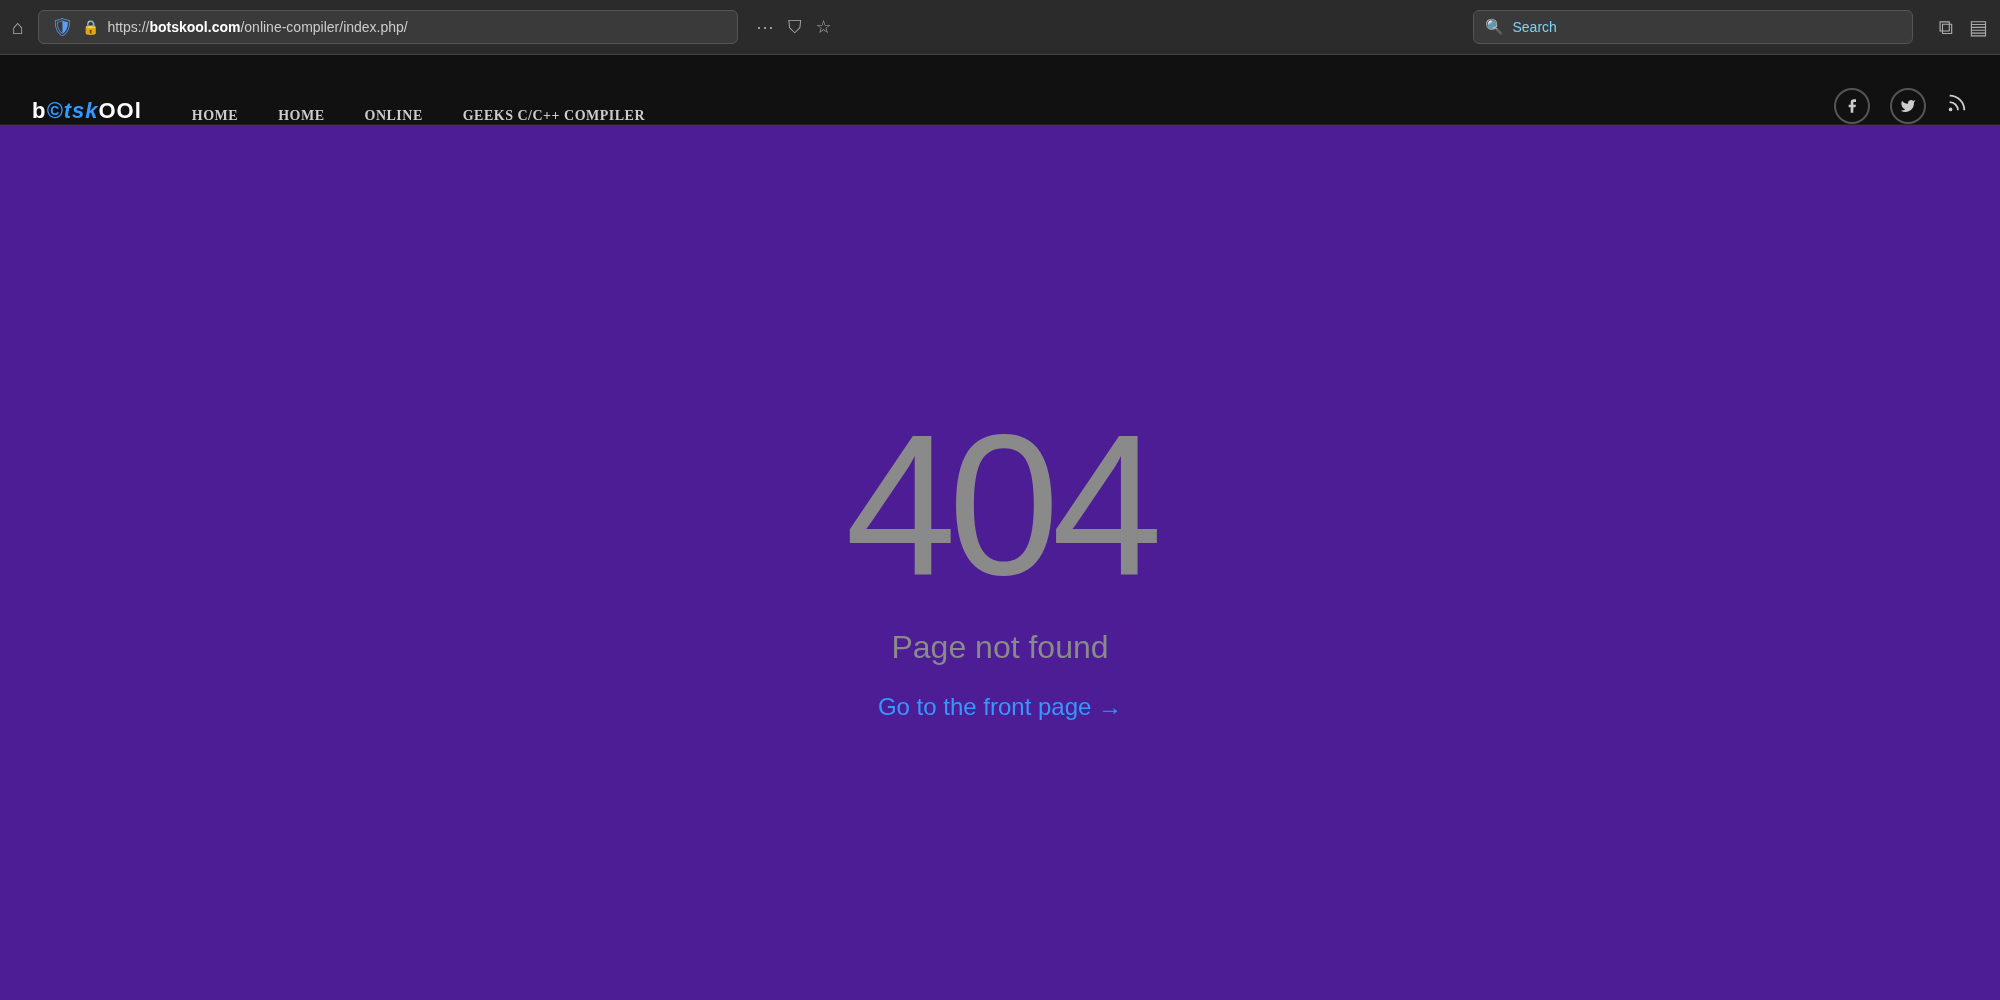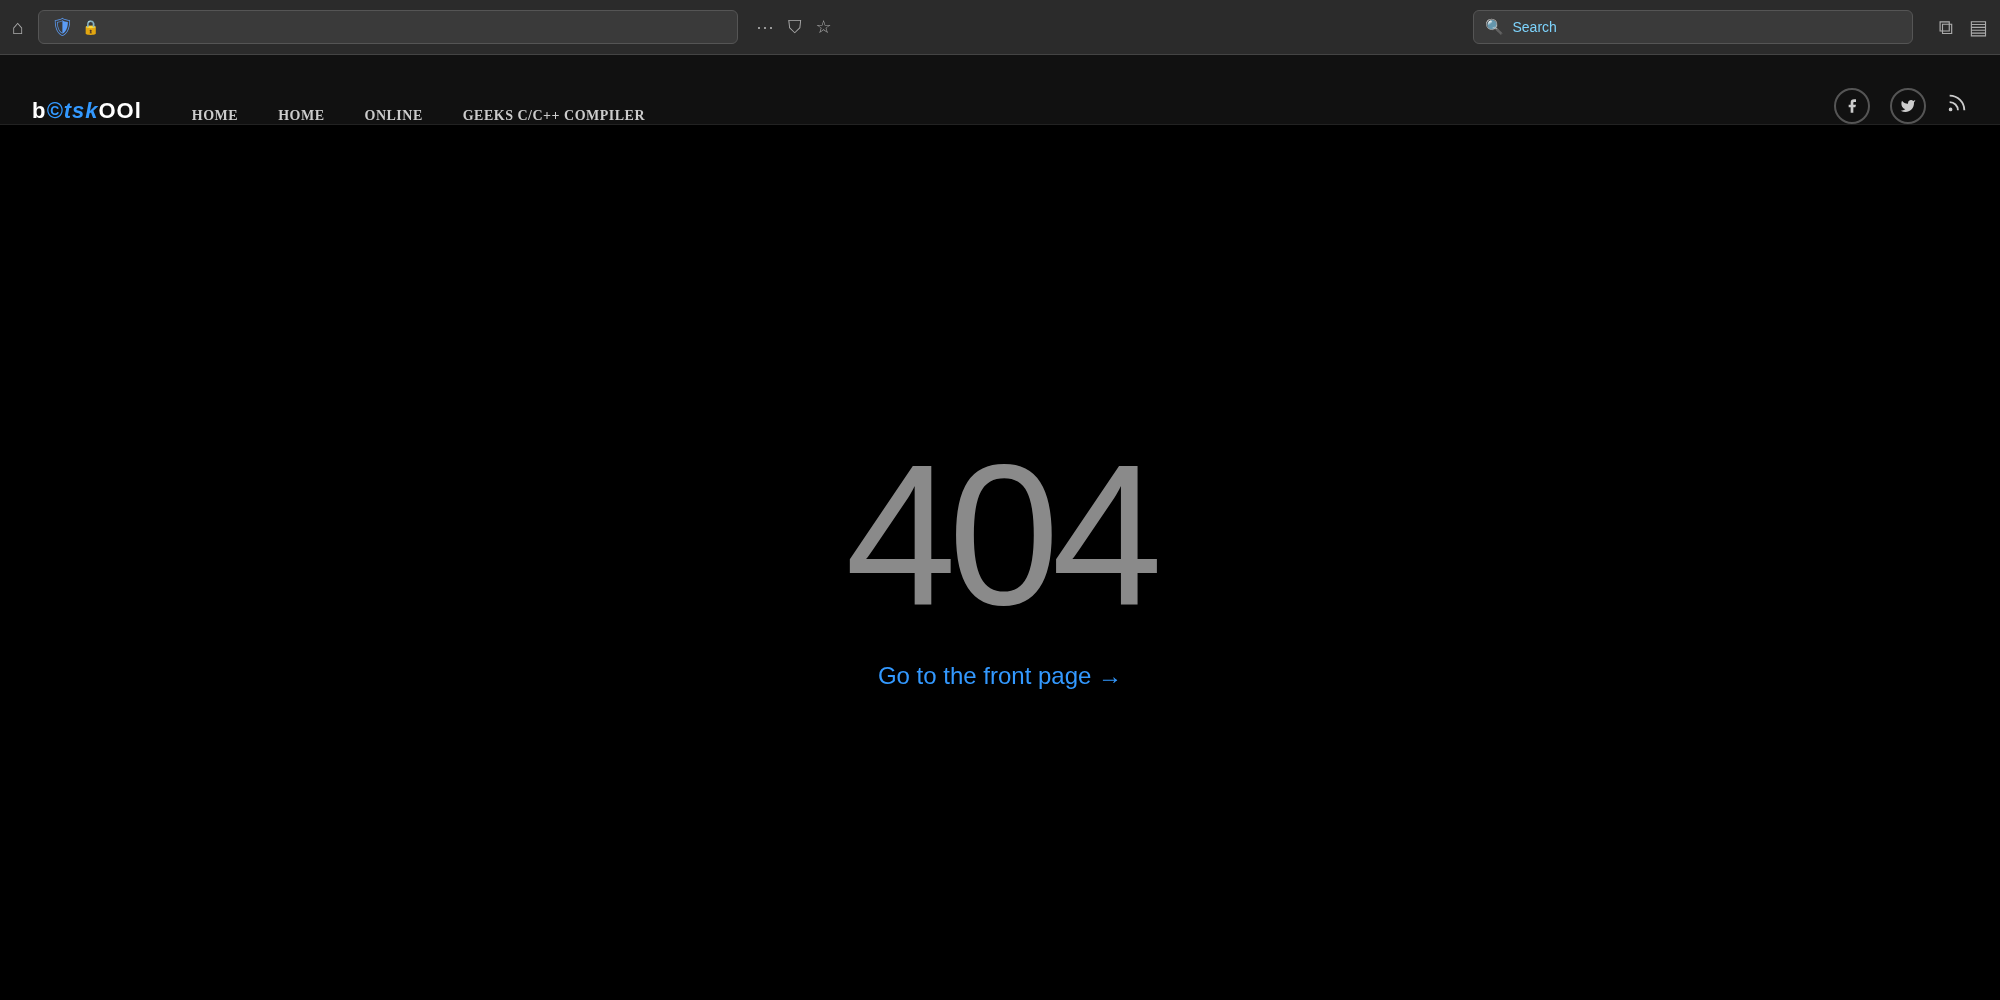--- a/index.html
+++ b/index.html
@@ -150,21 +150,21 @@
     .social-rss {
       color: #ccc;
       font-size: 22px;
       cursor: pointer;
     }
 
     
     .main-content {
       width: 100%;
       height: calc(1000px - 55px - 70px);
-      background: #000000;
+      background: #4c1d95;
       display: flex;
       flex-direction: column;
       align-items: center;
       justify-content: center;
       gap: 16px;
     }
     .error-code {
       font-size: 200px;
       font-weight: 300;
       color: #8a8a8a;
@@ -186,20 +186,23 @@
     }
   </style>
 </head>
 <body>
 
 <div class="browser-chrome">
   <span class="browser-home-icon">⌂</span>
   <div class="browser-address-bar">
     <span class="browser-shield-icon">🛡</span>
     <span class="browser-lock-icon">🔒</span>
+    <span class="browser-url">
+      <span>https://</span><span class="domain">botskool.com</span><span>/online-compiler/index.php/</span>
+    </span>
   </div>
   <div class="browser-actions">
     <span class="browser-action-icon">···</span>
     <span class="browser-action-icon">⛉</span>
     <span class="browser-action-icon">☆</span>
   </div>
   <div class="browser-search-bar">
     <span class="browser-search-icon">🔍</span>
     <span class="browser-search-placeholder">Search</span>
   </div>
@@ -235,14 +238,15 @@
           <path d="M4 11a9 9 0 0 1 9 9"></path>
           <path d="M4 4a16 16 0 0 1 16 16"></path>
           <circle cx="5" cy="19" r="1" fill="#ccc"></circle>
         </svg>
     </span>
   </div>
 </div>
 
 <div class="main-content">
   <div class="error-code">404</div>
+  <div class="error-message">Page not found</div>
   <a class="error-link">Go to the front page →</a>
 </div>
 
 </body></html>

